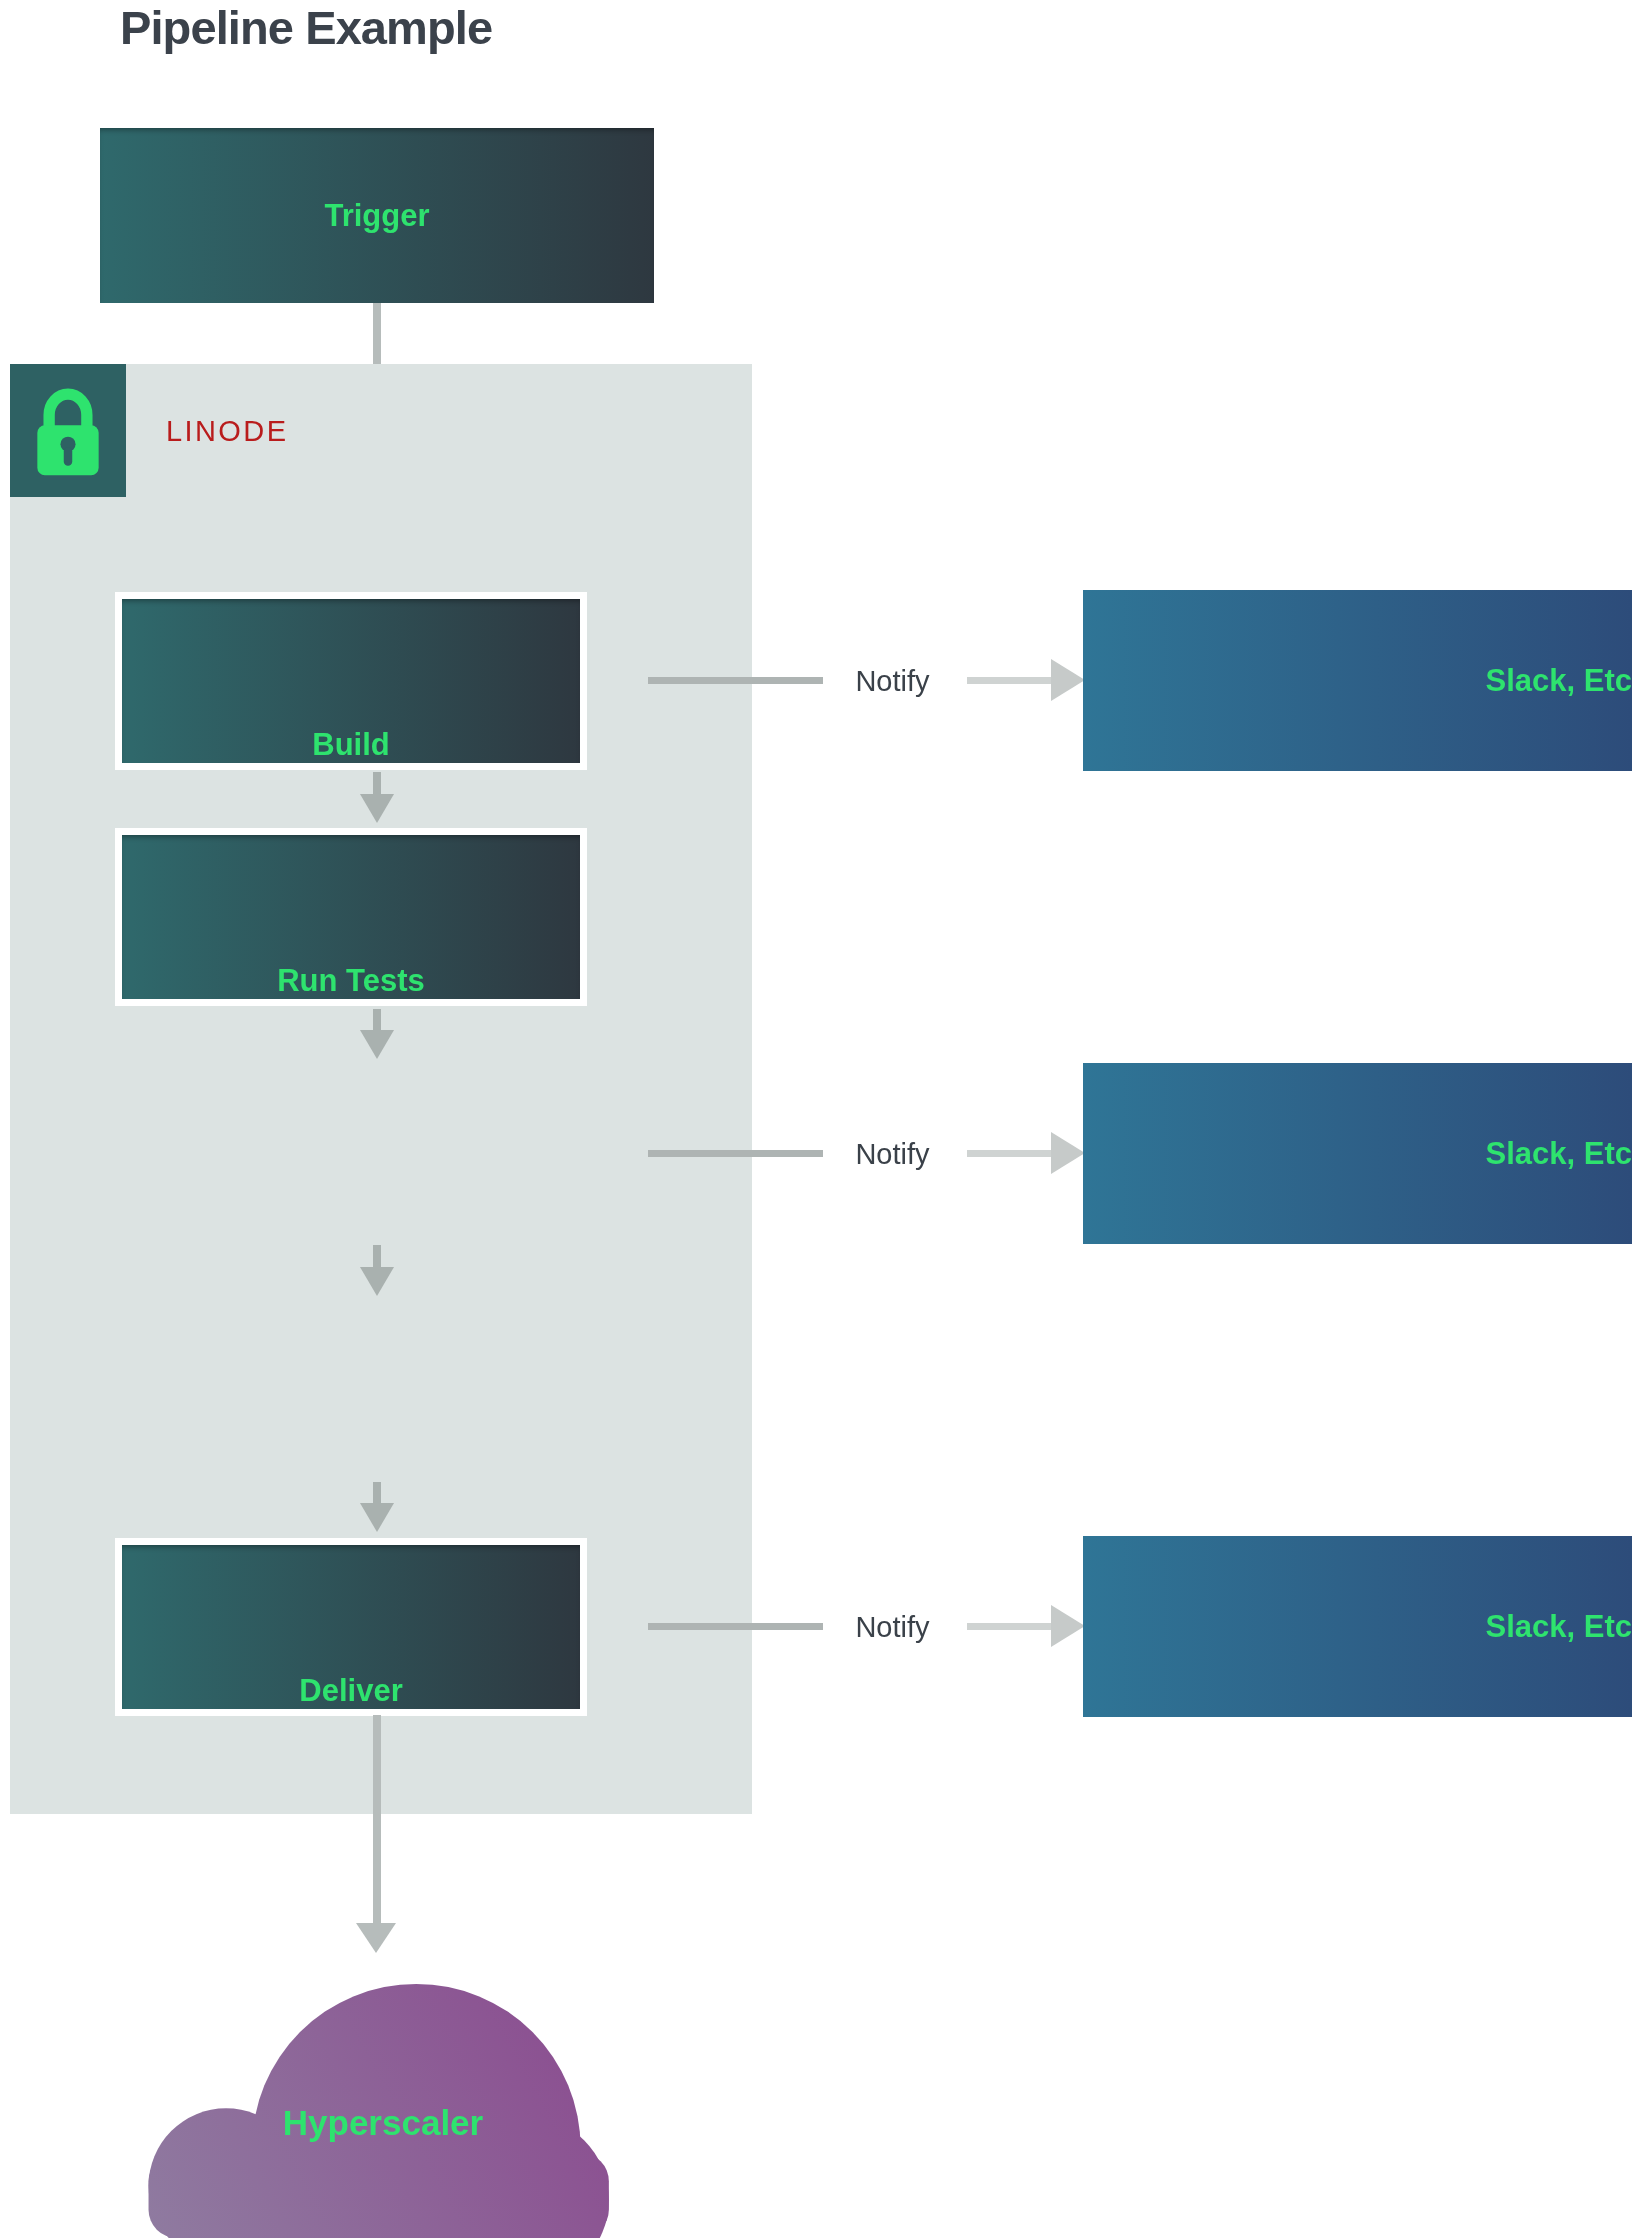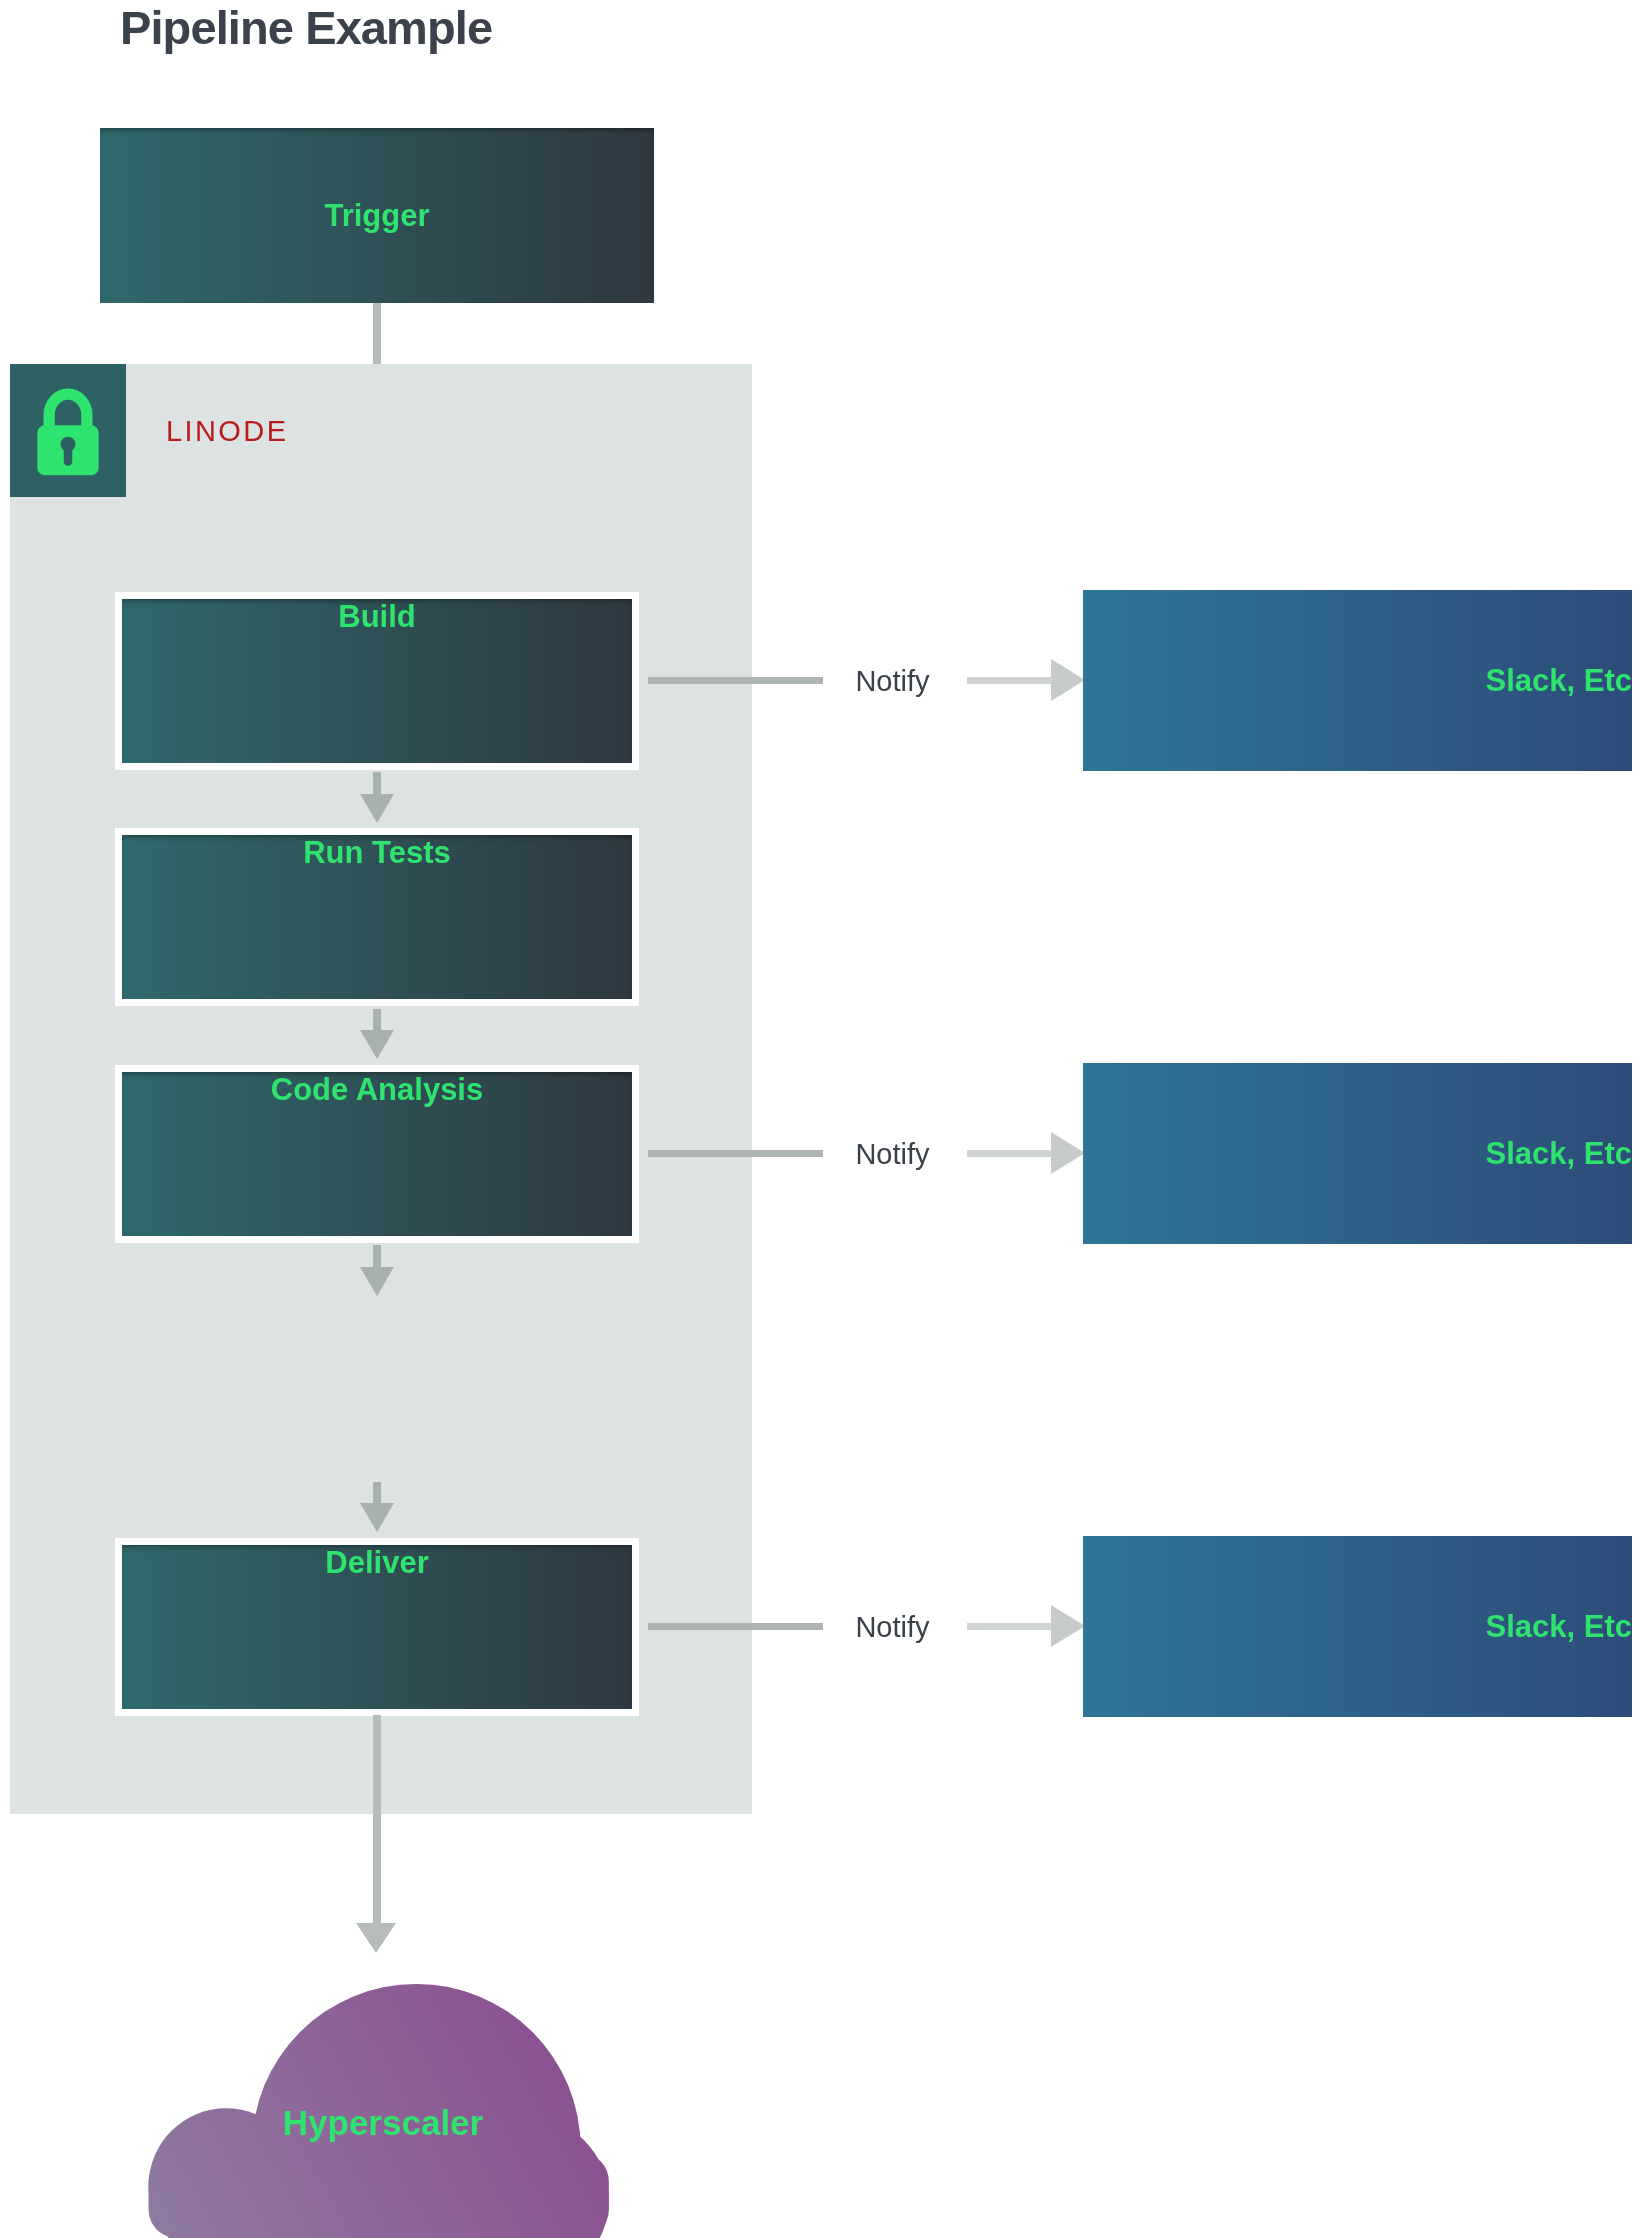--- a/index.html
+++ b/index.html
@@ -26,24 +26,24 @@
   }
   .lock-badge{
     position:absolute;left:10px;top:364px;width:116px;height:133px;
     background:#2e6163;display:flex;align-items:center;justify-content:center;
   }
   .linode-label{
     position:absolute;left:166px;top:416px;font-size:29px;line-height:30px;
     color:#b91c1c;letter-spacing:2.4px;font-weight:400;
   }
   .stage{
-    position:absolute;left:115px;width:524px;height:178px;box-sizing:border-box;
+    position:absolute;left:115px;width:472px;height:178px;box-sizing:border-box;
     border:7.5px solid #ffffff;
     background:linear-gradient(90deg,#2f696c 0%,#2e3840 100%);
-    display:flex;align-items:flex-start;justify-content:center;
+    display:flex;align-items:flex-end;justify-content:center;
     box-shadow:inset 0 4.7px 6.6px -3.8px rgba(0,0,0,0.45);
   }
   .slack{
     position:absolute;left:1083px;width:549px;height:181px;
     background:linear-gradient(90deg,#2f7596 0%,#2d4c7a 100%);
     display:flex;align-items:center;justify-content:flex-end;
   }
   .vshaft{position:absolute;width:7.5px;background:#b6bcbb;}
   .head-down{
     position:absolute;width:0;height:0;
@@ -97,23 +97,20 @@
     </svg>
   </div>
   <div class="linode-label">LINODE</div>
 
   <div class="stage" style="top:592px;">
     <span class="node-label">Build</span>
   </div>
   <div class="stage" style="top:828px;">
     <span class="node-label">Run Tests</span>
   </div>
-  <div class="stage" style="top:1065px;">
-    <span class="node-label">Code Analysis</span>
-  </div>
   <div class="stage" style="top:1538px;">
     <span class="node-label">Deliver</span>
   </div>
 
   <div class="gap-shaft" style="top:772px;"></div>
   <div class="gap-head" style="top:794px;"></div>
   <div class="gap-shaft" style="top:1009px;"></div>
   <div class="gap-head" style="top:1030px;"></div>
   <div class="gap-shaft" style="top:1245px;"></div>
   <div class="gap-head" style="top:1267px;"></div>

